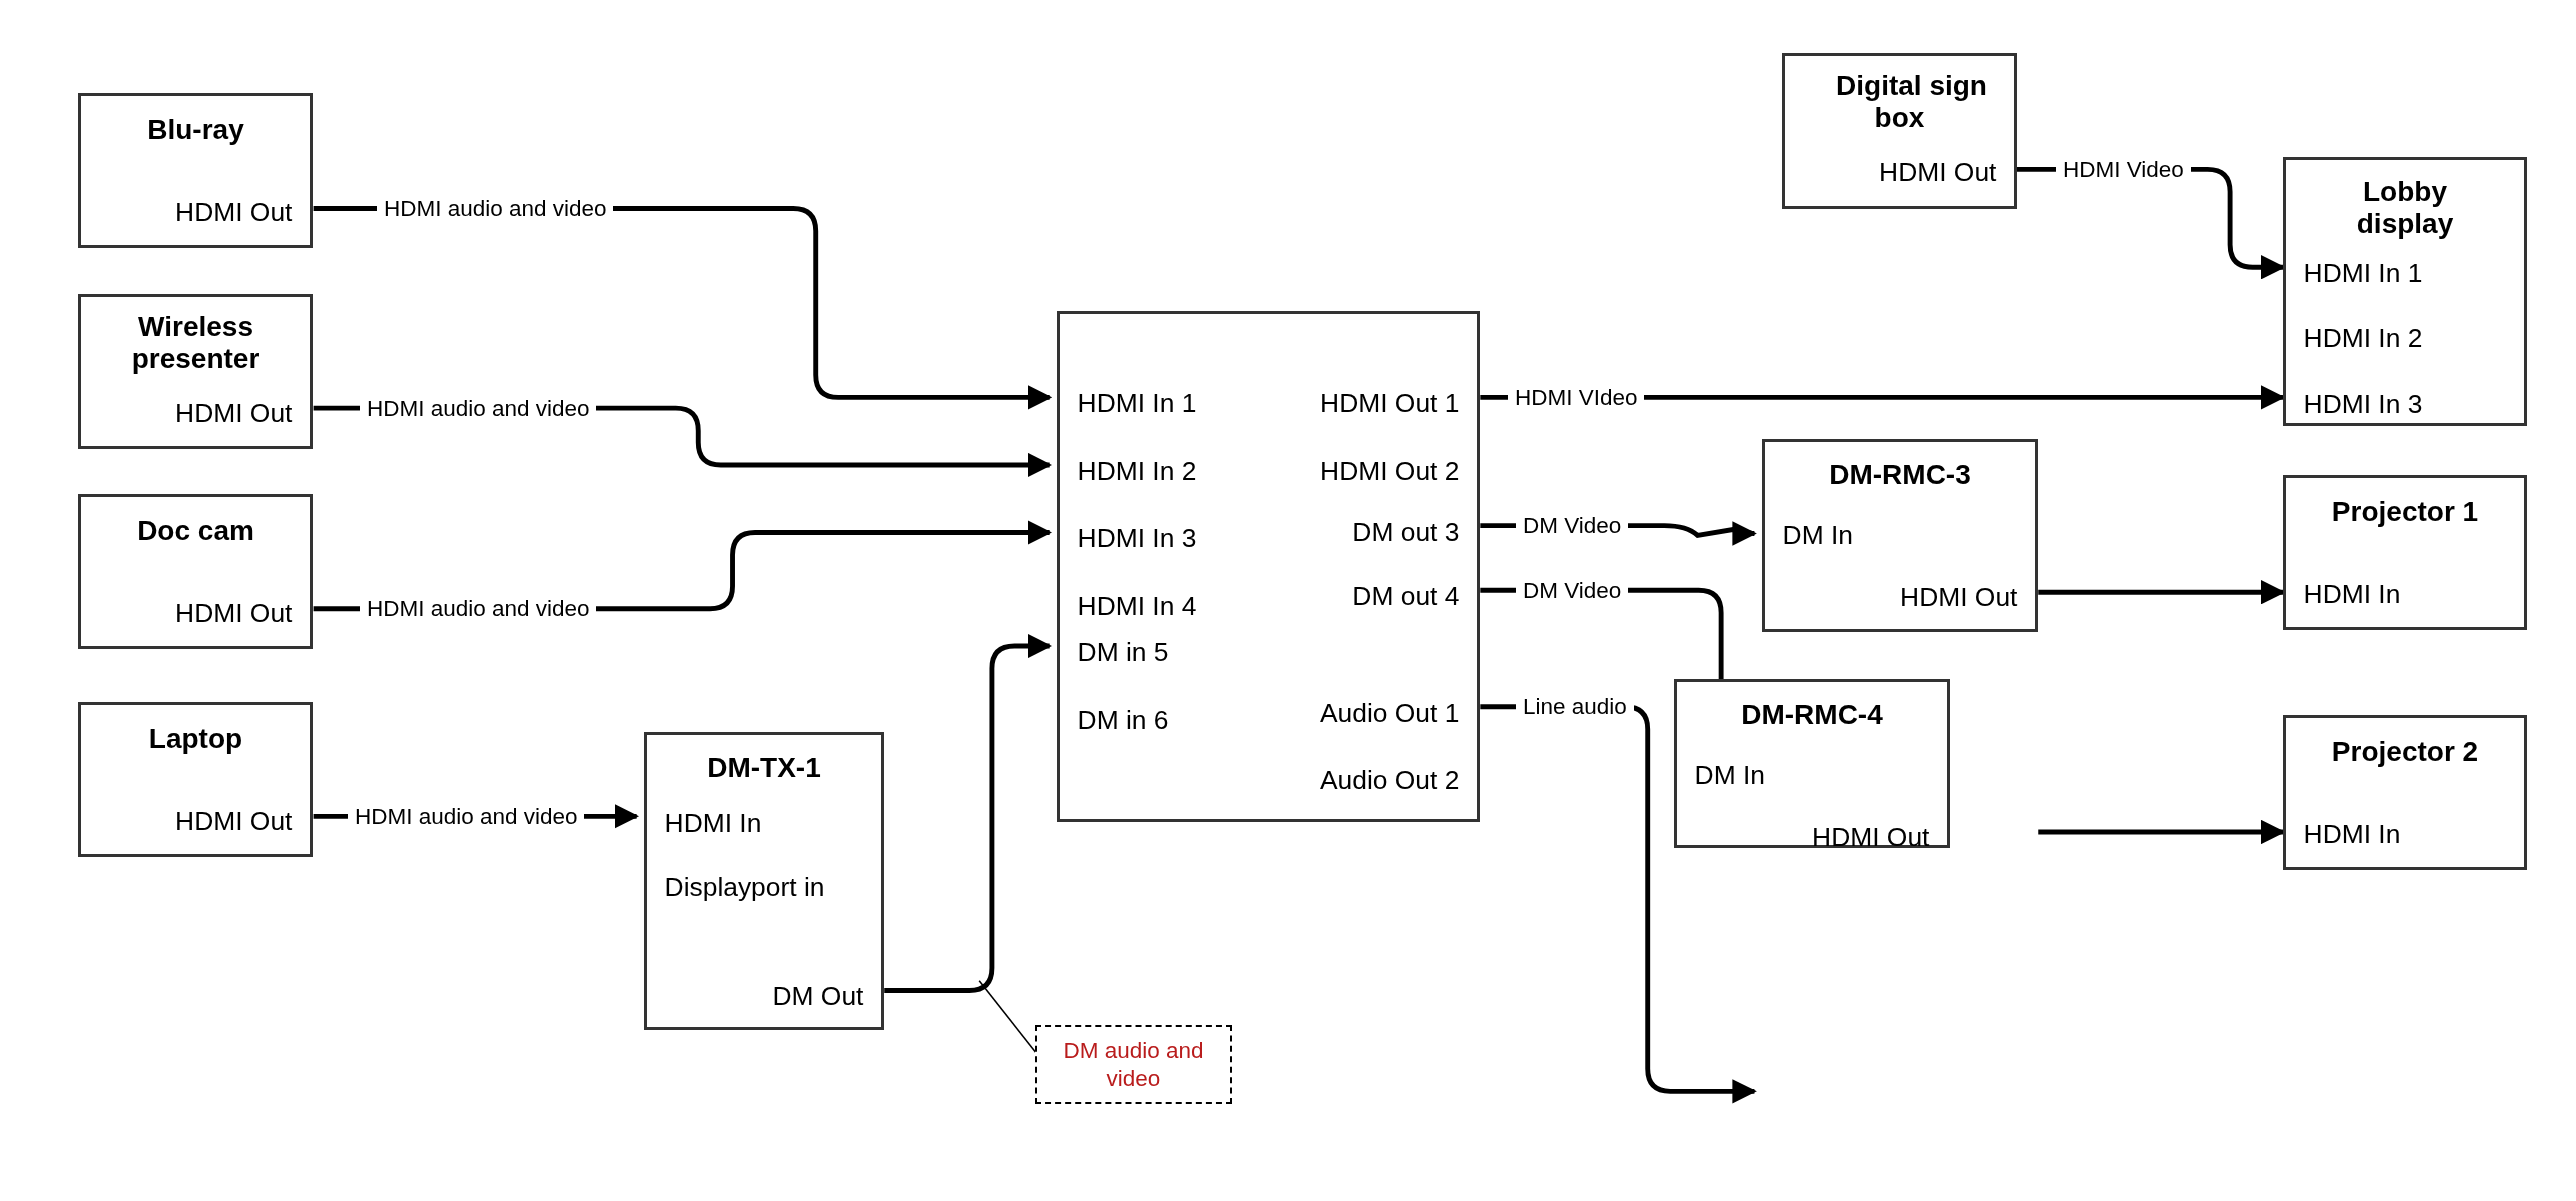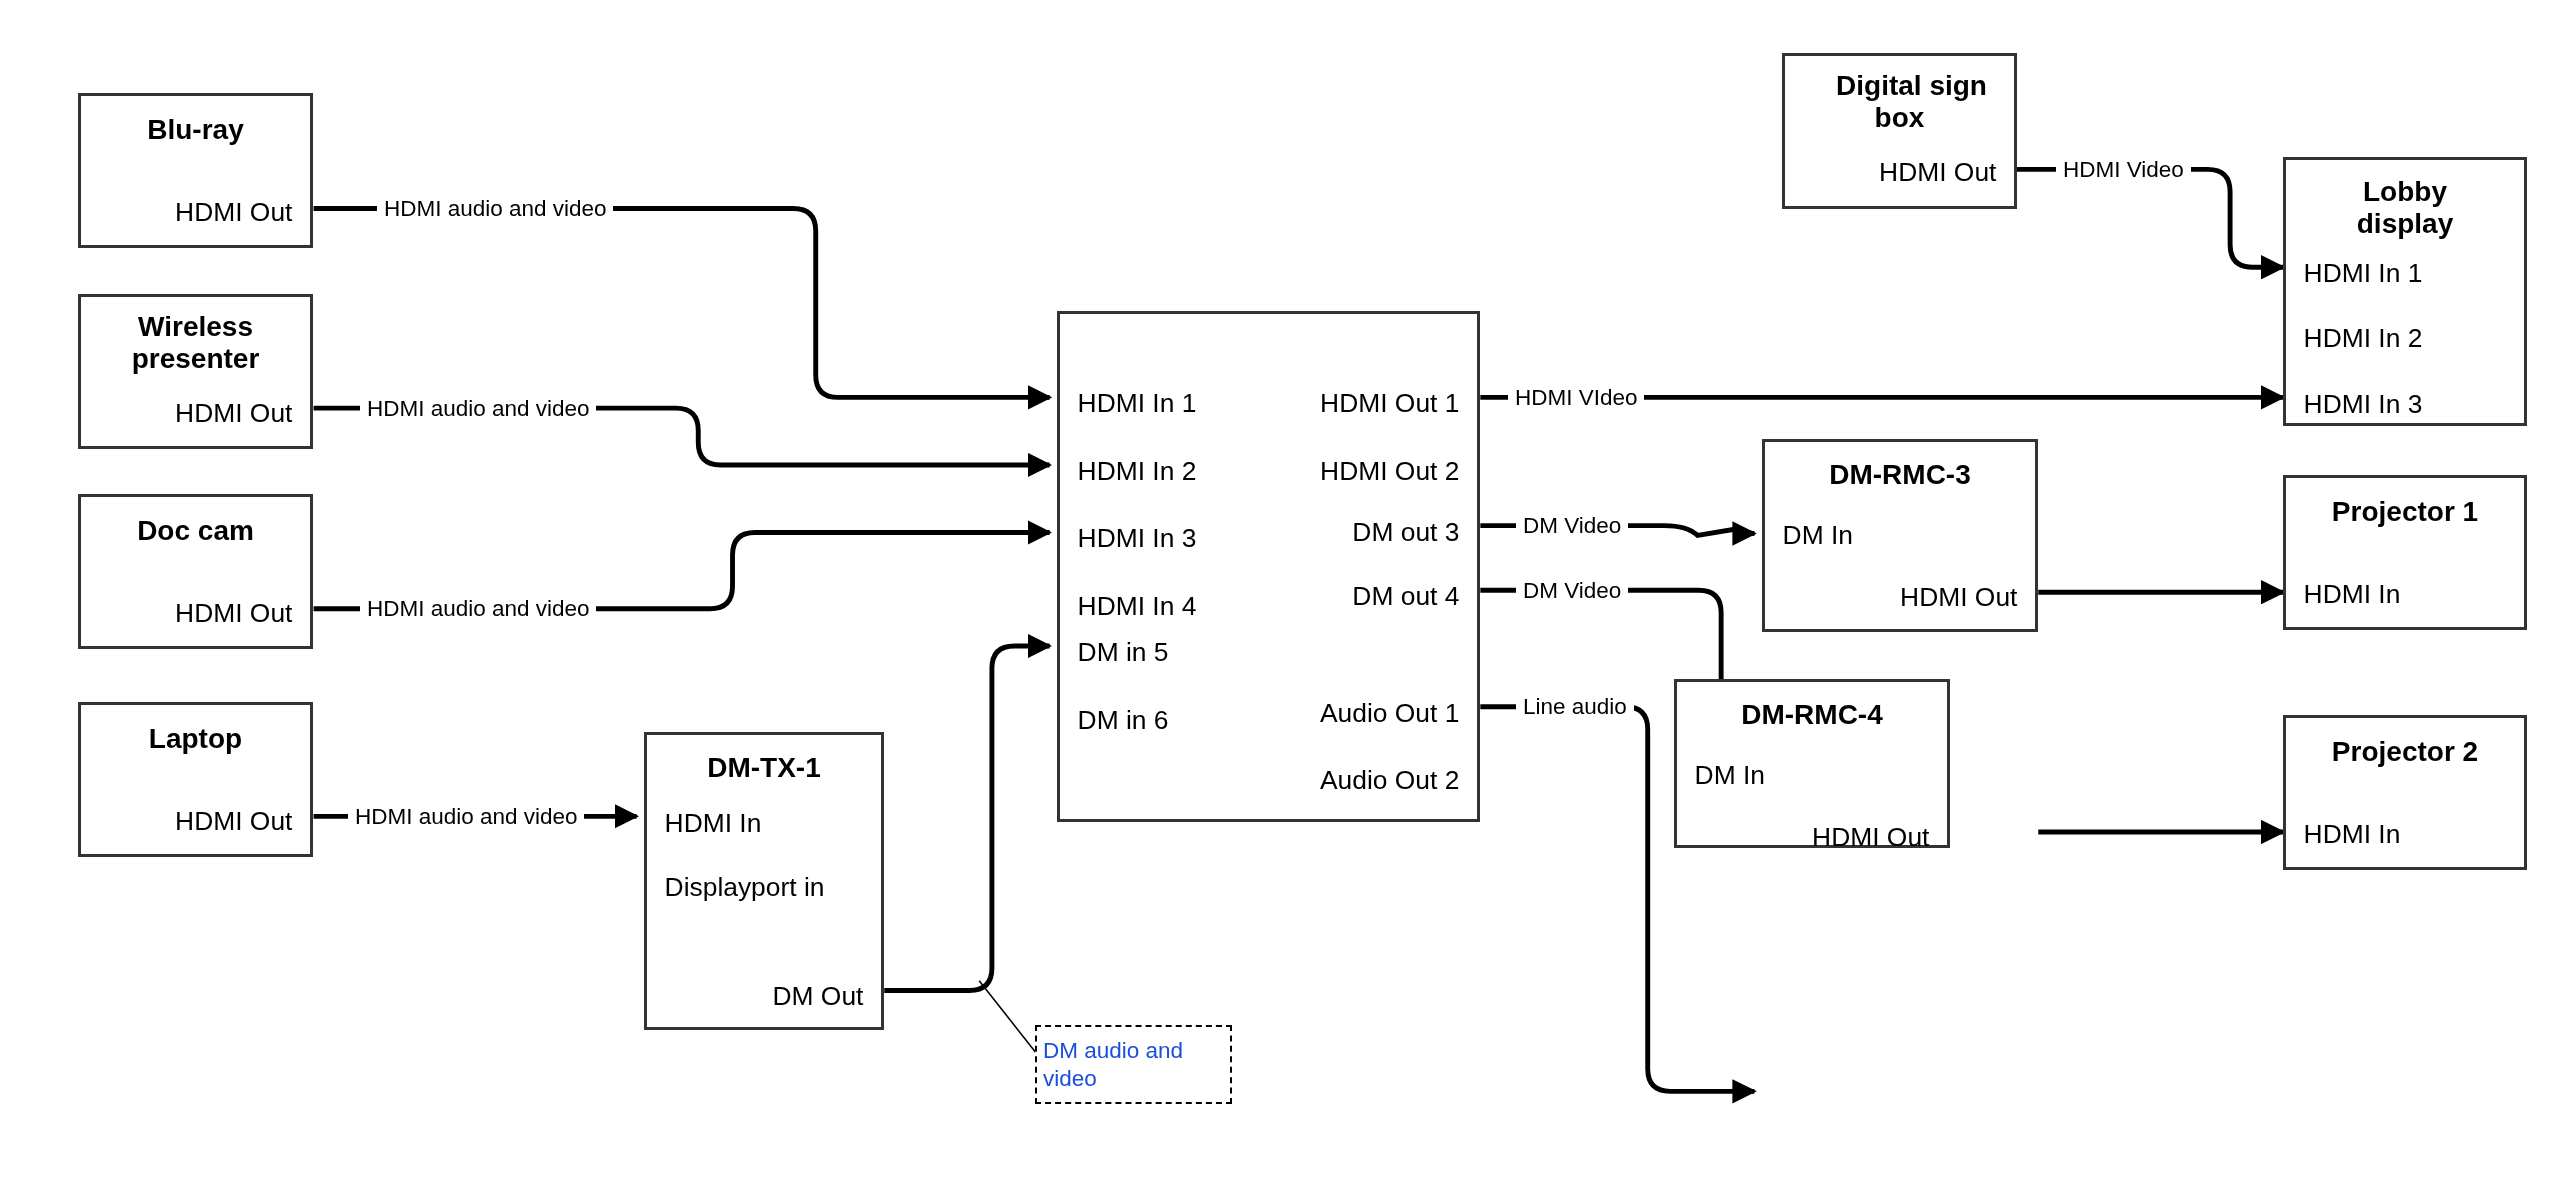--- a/index.html
+++ b/index.html
@@ -69,22 +69,23 @@
     line-height: 1;
   }
   .note-box {
     position: absolute;
     box-sizing: border-box;
     border: 2px dashed #000000;
     background: #ffffff;
     display: flex;
     align-items: center;
     justify-content: center;
+    text-align: center;
     font-size: 22.5px;
-    color: #1d4ed8;
+    color: #b91c1c;
     line-height: 1.22;
     padding: 3.9px 5.9px;
   }
 </style>
 </head>
 <body>
 
 <div id="canvas">
 
   <svg id="wires" viewBox="0 0 2631 1227">

